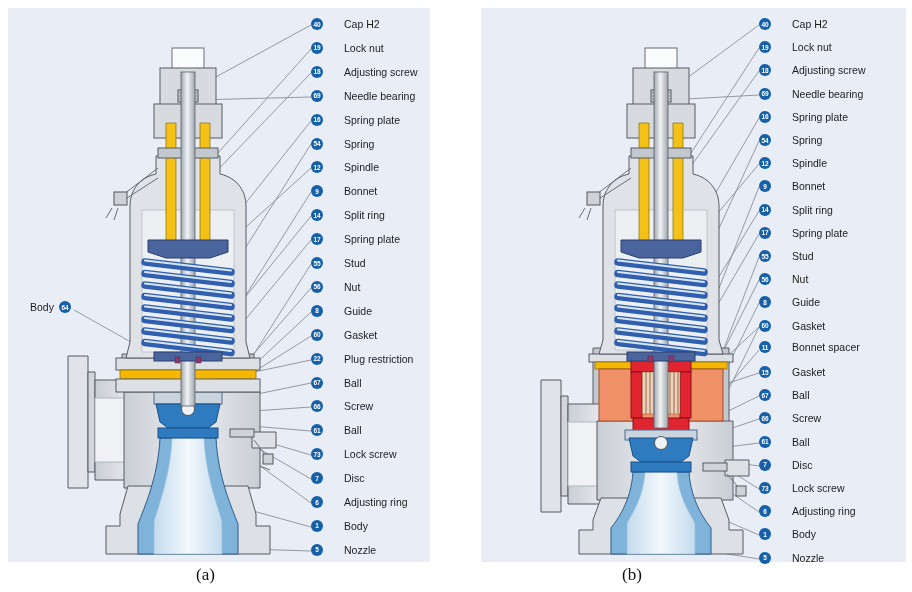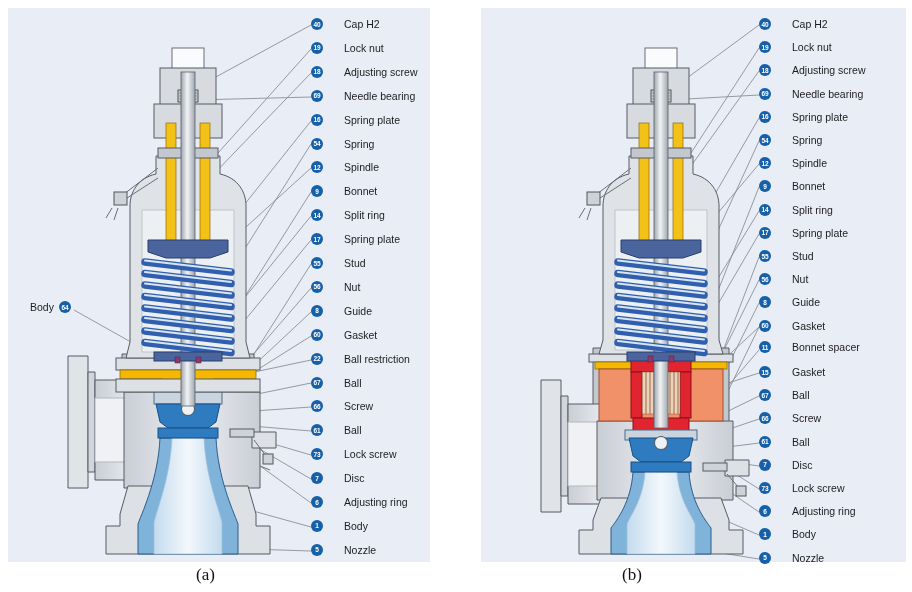--- a/index.html
+++ b/index.html
@@ -236,21 +236,21 @@
       <span class="label-text">Guide</span>
     </div>
 
     <div class="label-row" style="top: 320.7px;">
       <span class="badge">60</span>
       <span class="label-text">Gasket</span>
     </div>
 
     <div class="label-row" style="top: 344.6px;">
       <span class="badge">22</span>
-      <span class="label-text">Ball restriction</span>
+      <span class="label-text">Plug restriction</span>
     </div>
 
     <div class="label-row" style="top: 368.5px;">
       <span class="badge">67</span>
       <span class="label-text">Ball</span>
     </div>
 
     <div class="label-row" style="top: 392.4px;">
       <span class="badge">66</span>
       <span class="label-text">Screw</span>

